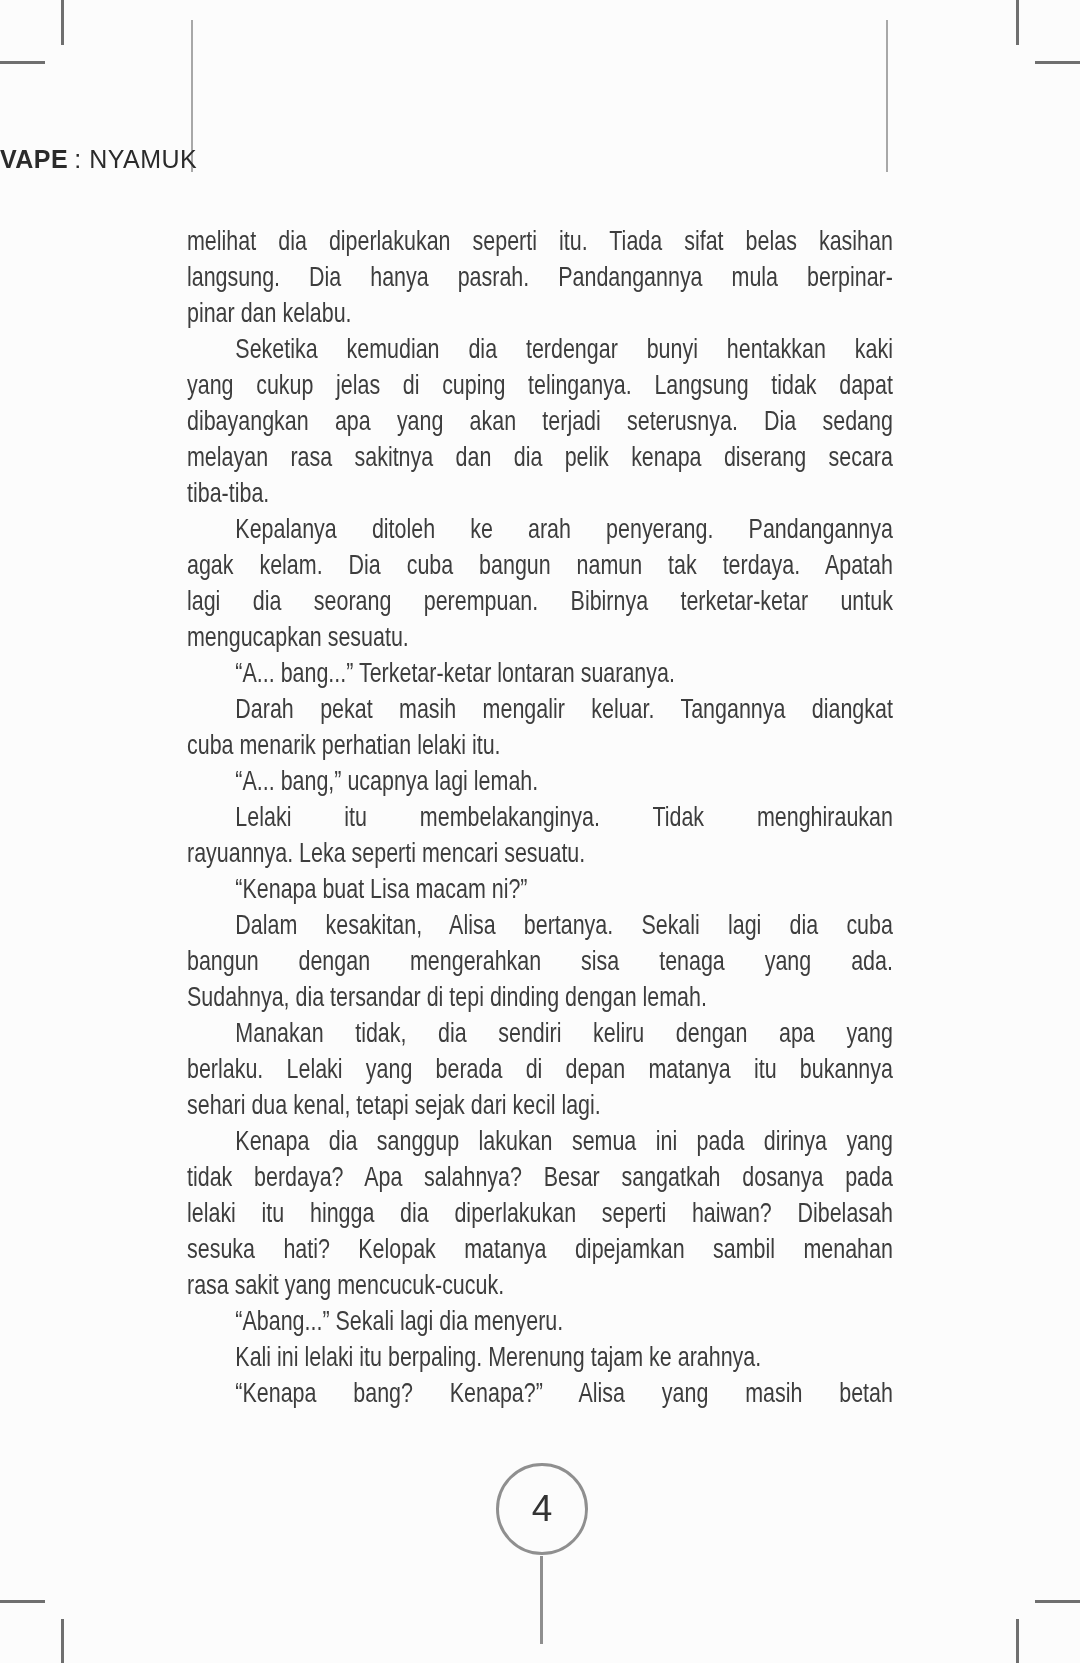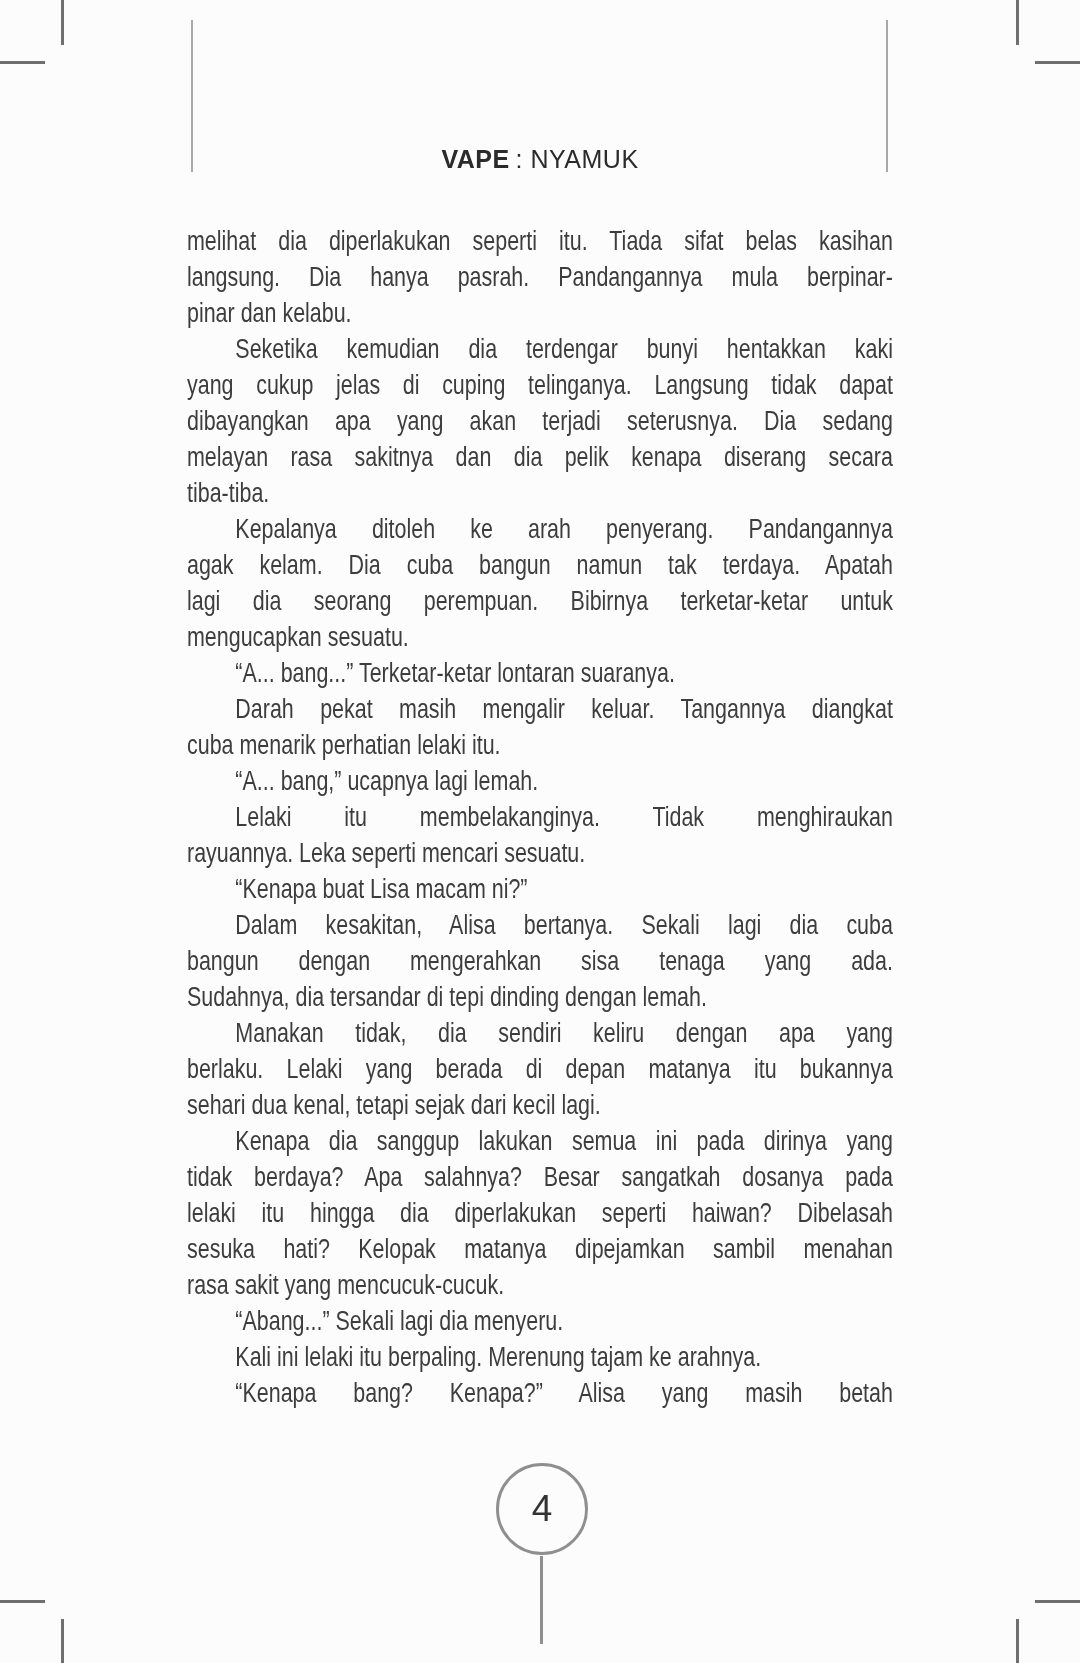--- a/index.html
+++ b/index.html
@@ -21,21 +21,21 @@
   }
   
   .crop{position:absolute;background:var(--crop);}
   .crop.v{width:3px;}
   .crop.h{height:3px;}
   
   .mline{position:absolute;width:2px;top:20px;height:152px;background:var(--mline);}
   
   .header{
     position:absolute;left:0;top:144px;width:1080px;
-    text-align:center;font-size:25px;line-height:30px;
+    font-size:25px;line-height:30px;
     color:var(--header-text);letter-spacing:.5px;
   }
   .hb{font-weight:bold;}
   .hr{margin-left:6px;font-weight:normal;}
   
   .body-scale{
     position:absolute;left:187px;top:223px;width:905px;
     transform:scaleX(0.78);transform-origin:0 0;
     color:var(--text);
     font-size:27.5px;

